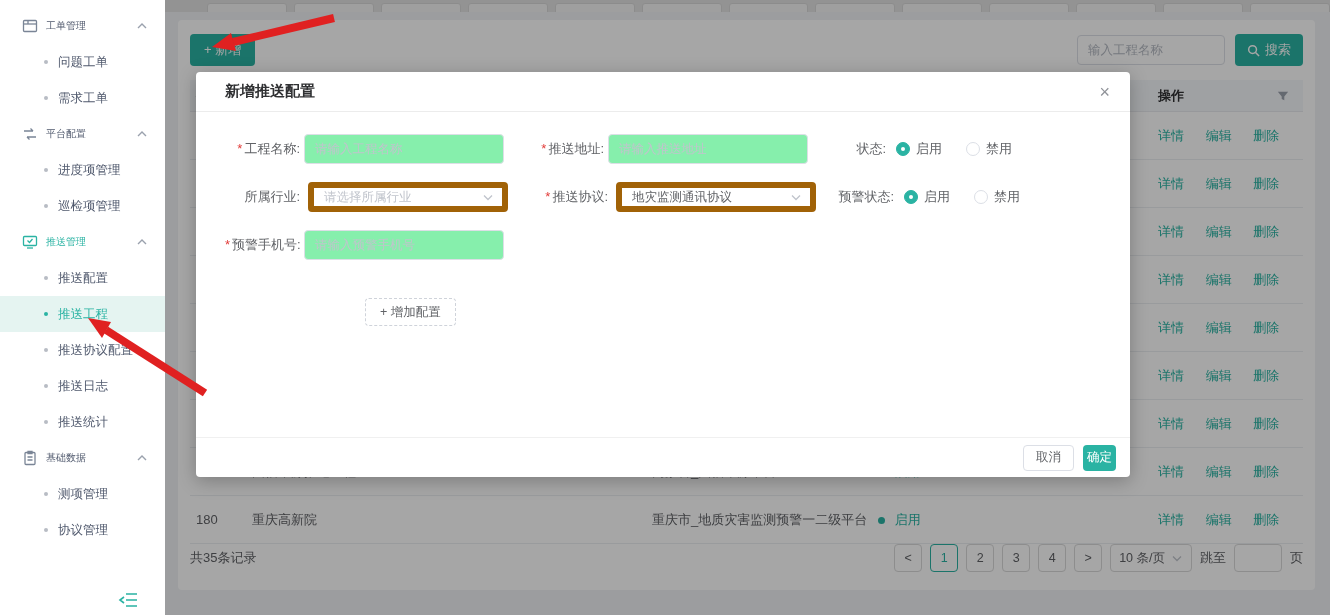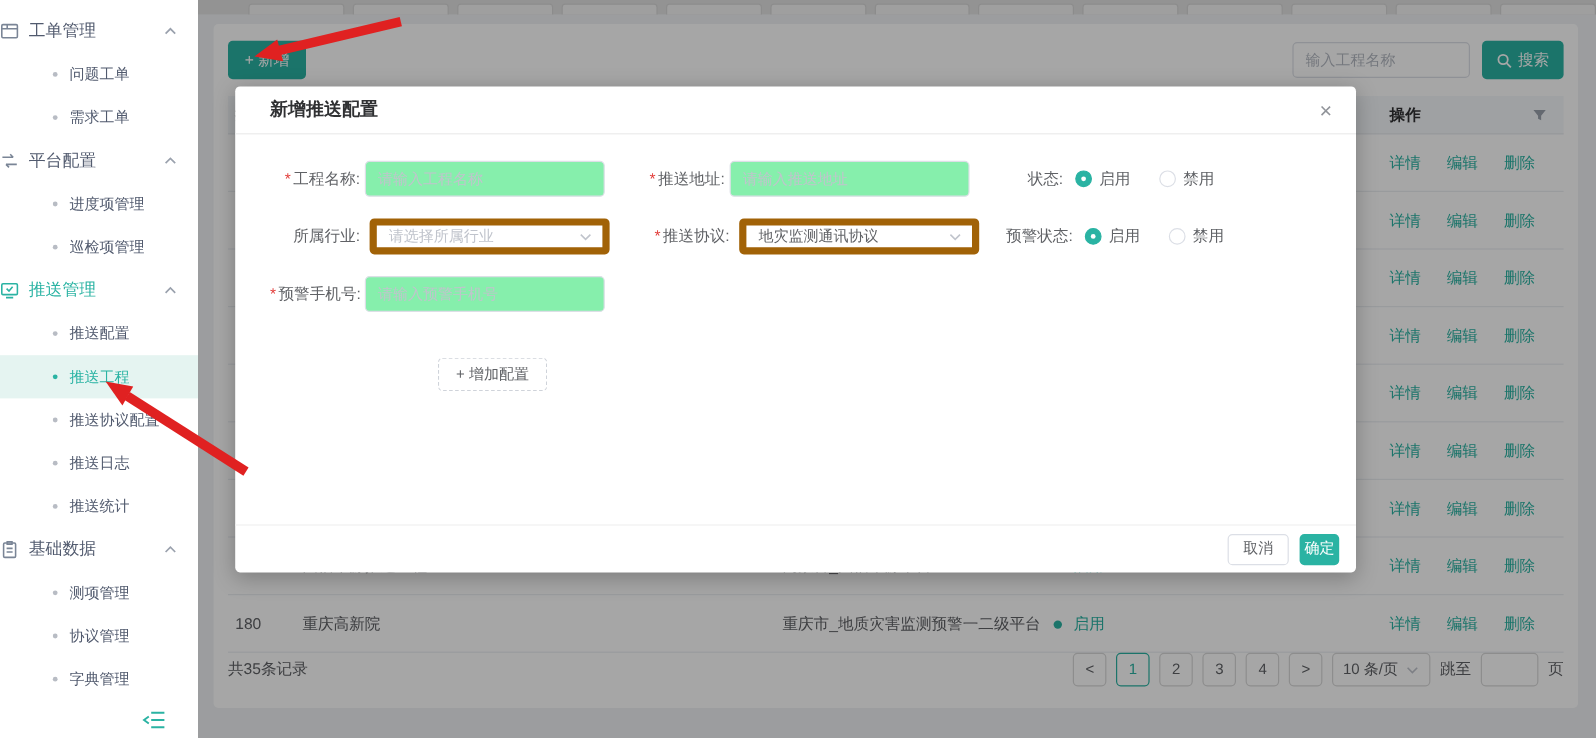--- a/index.html
+++ b/index.html
@@ -2,21 +2,21 @@
 <html><head>
 <meta charset="utf-8">
 <style>
   * { margin:0; padding:0; box-sizing:border-box; }
   html,body { width:1330px; height:615px; overflow:hidden; background:#f0f2f5;
     font-family:"Liberation Sans","DejaVu Sans",sans-serif; font-size:13px; color:#606266; }
 
   
   .sidebar { position:absolute; left:0; top:0; width:165px; height:615px; background:#ffffff; z-index:5; padding-top:8px; }
   .side-item { height:36px; display:flex; align-items:center; cursor:pointer; color:#515a6e; }
-  .side-item.sec { font-size:14px; }
+  .side-item.sec { padding-left:22px; font-size:10px; }
   .side-item.sub { padding-left:58px; font-size:12.5px; position:relative; }
   .side-item.sub .bullet { position:absolute; left:44px; width:4px; height:4px; border-radius:50%; background:#b8bcc4; }
   .side-item .mi { width:16px; height:16px; margin-right:8px; color:#7a8596; flex:0 0 16px; }
   .side-item .caret { margin-left:auto; margin-right:18px; color:#9aa1ad; }
   .side-item.teal, .side-item.teal .mi { color:#2ab3a3; }
   .side-item.active { background:#e5f4f1; color:#2ab3a3; }
   .side-item.active .bullet { background:#2ab3a3; }
   .collapse-btn { position:absolute; left:118px; bottom:7px; color:#2ab3a3; width:20px; height:16px; cursor:pointer; }
 
   
@@ -174,24 +174,20 @@
       </svg>
   </div>
   <div class="side-item sub">
       <span class="bullet"></span>
       <span>测项管理</span>
     </div>
   <div class="side-item sub">
       <span class="bullet"></span>
       <span>协议管理</span>
     </div>
-  <div class="side-item sub">
-      <span class="bullet"></span>
-      <span>字典管理</span>
-    </div>
 
   <svg class="collapse-btn" viewBox="0 0 20 16" fill="none" stroke="currentColor" stroke-width="1.6">
       <path d="M8 2 h11 M8 8 h11 M8 14 h11 M6 5 L2 8 L6 11"></path>
     </svg>
 </div>
 
 <div class="content">
   <div class="tabstrip">
 
   <div class="tab"></div>

